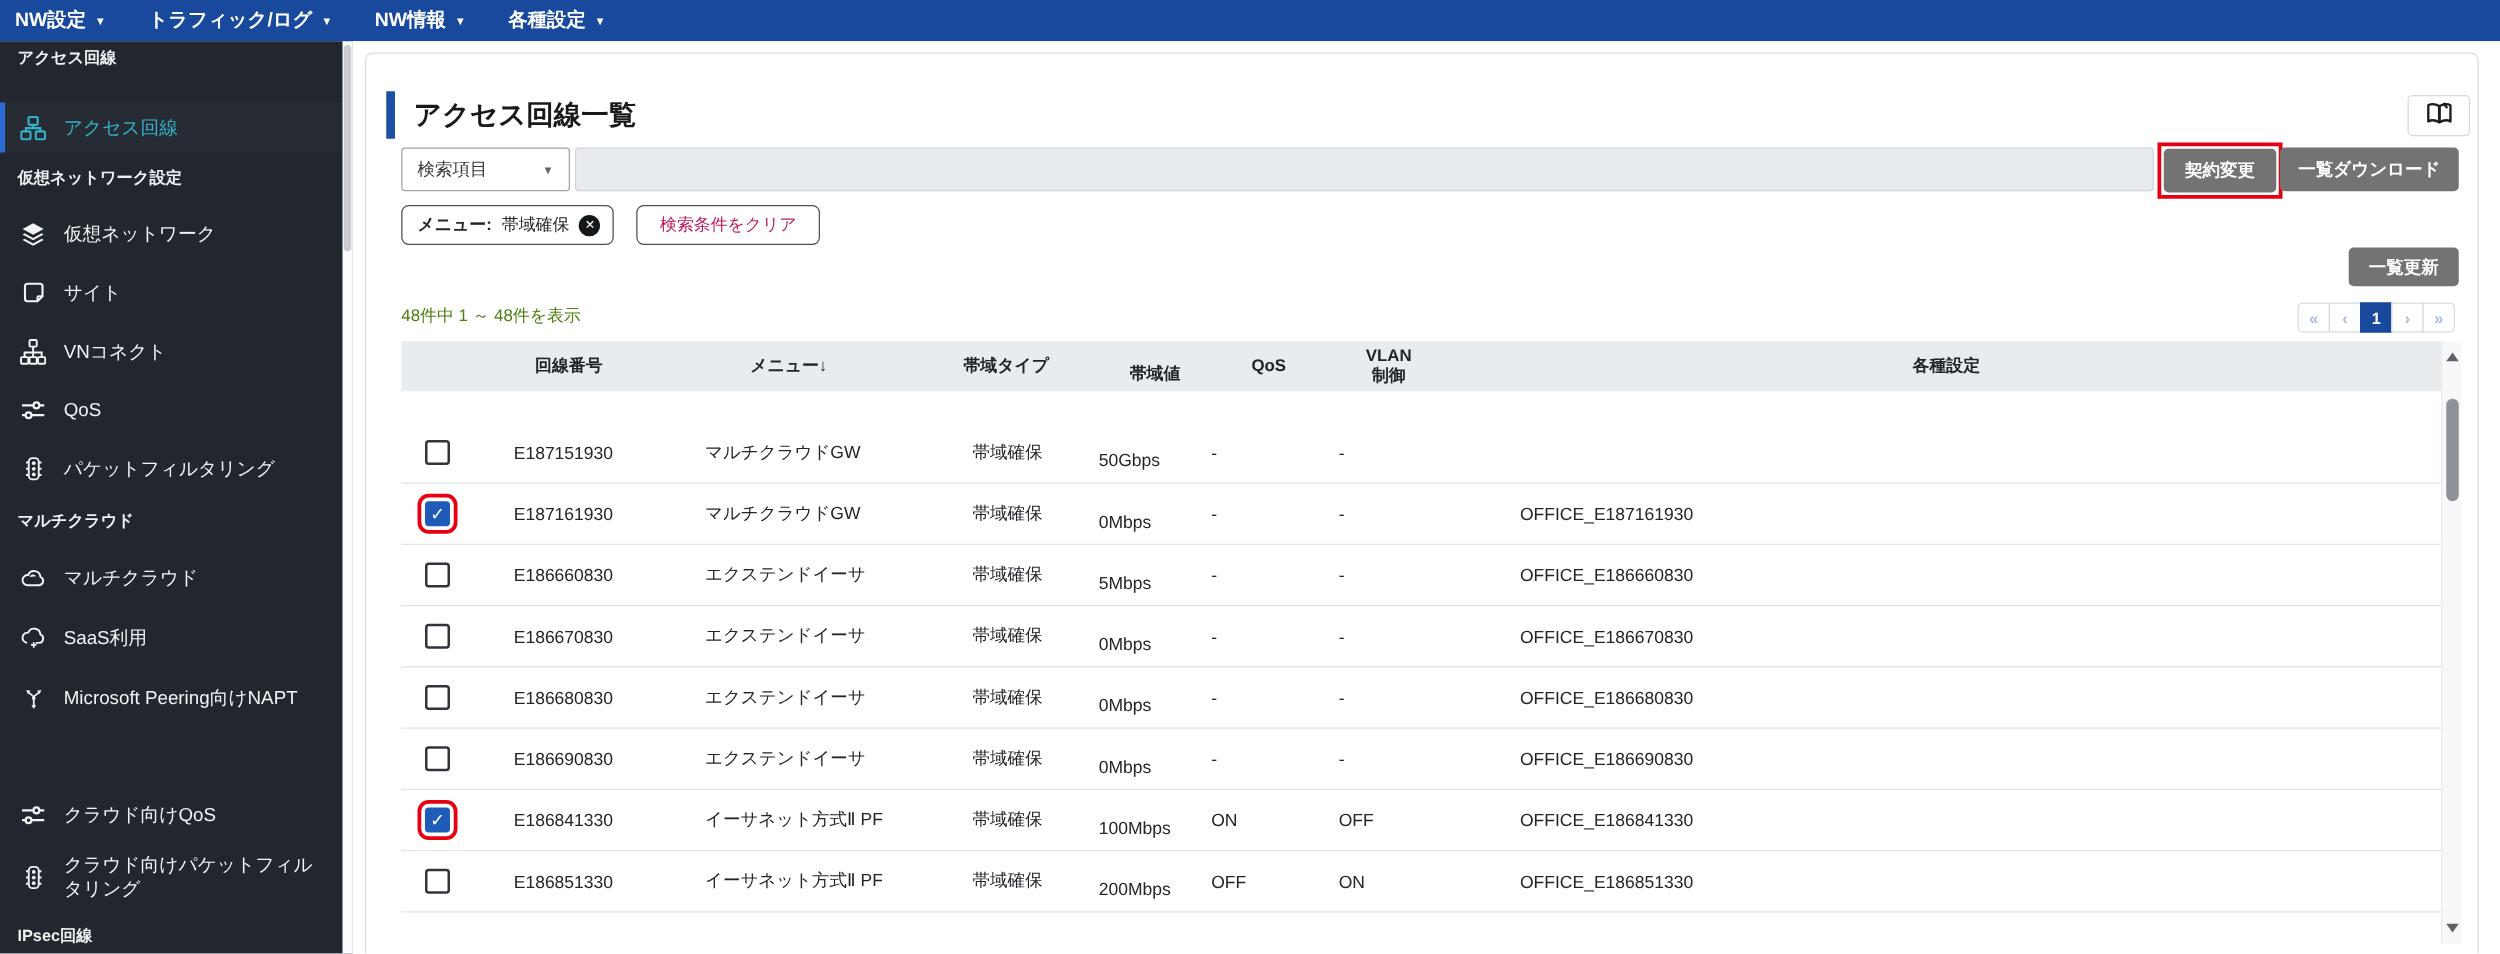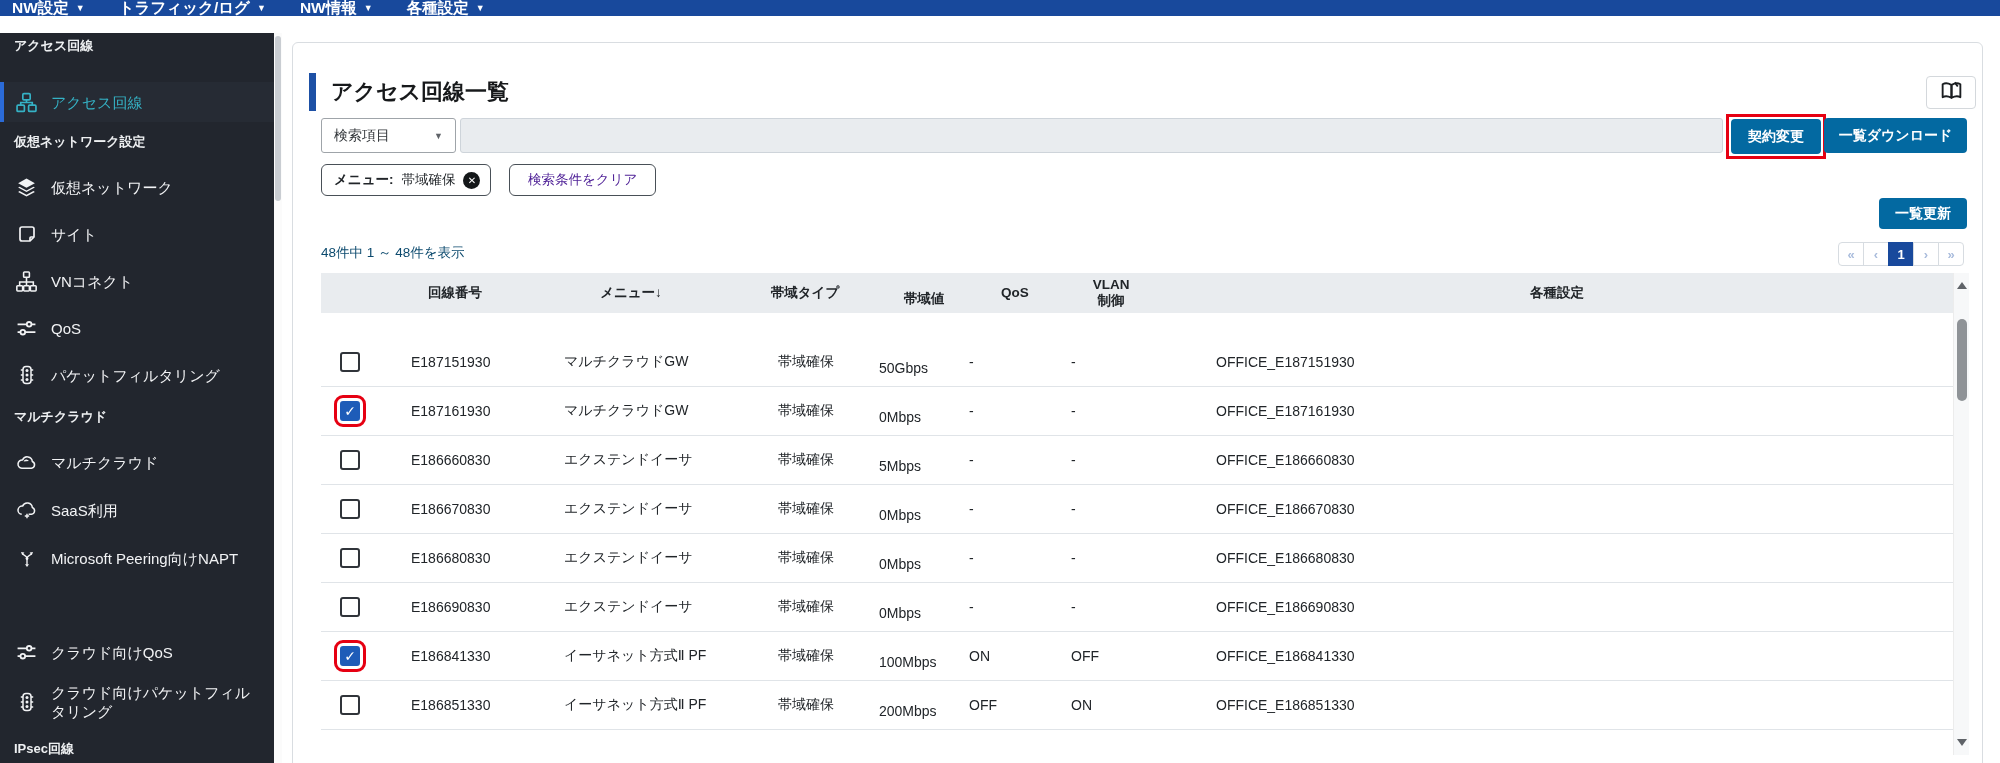--- a/index.html
+++ b/index.html
@@ -1,21 +1,21 @@
 <!DOCTYPE html>
 <html><head>
 <meta charset="utf-8">
 <style>
   * { margin:0; padding:0; box-sizing:border-box; }
   body { background:#fff; }
   .screen { position:relative; width:2000px; height:763px; overflow:hidden;
             background:#fff; font-family:"Liberation Sans","DejaVu Sans",sans-serif; color:#212529; }
 
   
-  .topnav { position:absolute; left:0; top:0; width:2000px; height:16px;
+  .topnav { position:absolute; left:0; top:0; width:2000px; height:33px;
             background:#18499c; display:flex; align-items:center; padding-left:12px;text-align:center; }
   .nav-item { color:#fff; font-weight:bold; font-size:15.5px; padding:0 17px;
               height:33px; display:flex; align-items:center; gap:7px; cursor:pointer; white-space:nowrap; }
   .nav-item:first-child { padding-left:0; }
   .nav-caret { font-size:9px; color:#fff; }
 
   
   .sidebar { position:absolute; left:0; top:33px; width:282px; height:730px; background:#22262e; }
   .side-scroll { position:absolute; right:0; top:0; bottom:0; width:8px; background:#fbfbfb; }
   .side-scroll .sthumb { position:absolute; left:1px; top:3px; width:6px; height:165px;
@@ -40,39 +40,39 @@
   .manual-btn { position:absolute; left:1633px; top:33px; width:50px; height:33px; background:#fff;
                 border:1px solid #d4d8dc; border-radius:4px; display:flex; align-items:center; justify-content:center; cursor:pointer; }
 
   .search-select { position:absolute; left:28px; top:75px; width:135px; height:35px; background:#fff;
                    border:1px solid #9fa4a9; border-radius:3px; display:flex; align-items:center;
                    justify-content:space-between; padding:0 12px; font-size:14px; color:#33373b; cursor:pointer; }
   .select-caret { font-size:9px; color:#5f6368; }
   .search-input { position:absolute; left:167px; top:75px; width:1263px; height:35px;
                   background:#e9ecef; border:1px solid #ced4da; border-radius:3px; }
 
-  .btn-primary { background:#0369a1; color:#fff; font-weight:bold; font-size:14px; border:none;
+  .btn-primary { background:#737373; color:#fff; font-weight:bold; font-size:14px; border:none;
                  border-radius:4px; cursor:pointer; display:flex; align-items:center; justify-content:center;
                  font-family:inherit; white-space:nowrap; }
   .annotate-contract { position:absolute; left:1433px; top:71px; border:3px solid #e60012; padding:2px; }
   .contract-btn { width:90px; height:35px; }
   .download-btn { position:absolute; left:1531px; top:75px; width:143px; height:35px; }
   .refresh-btn { position:absolute; left:1586px; top:155px; width:88px; height:31px; }
 
   .filter-chip { position:absolute; left:28px; top:121px; height:32px; background:#fff;
                  border:1px solid #495057; border-radius:6px; display:flex; align-items:center;
                  padding:0 10px 0 12px; gap:8px; font-size:13.5px; cursor:default; }
   .chip-label { font-weight:bold; }
   .chip-close { width:17px; height:17px; border-radius:50%; background:#141719; color:#fff;
                 font-size:10px; display:flex; align-items:center; justify-content:center; cursor:pointer; }
   .clear-btn { position:absolute; left:216px; top:121px; height:32px; padding:0 18px; background:#fff;
-               border:1px solid #495057; border-radius:6px; font-size:13.5px; color:#4c1d95;
+               border:1px solid #495057; border-radius:6px; font-size:13.5px; color:#be185d;
                display:flex; align-items:center; cursor:pointer; font-family:inherit; }
 
-  .results-summary { position:absolute; left:28px; top:201px; font-size:13.5px; color:#0c4a6e; }
+  .results-summary { position:absolute; left:28px; top:201px; font-size:13.5px; color:#4d7c0f; }
 
   .pagination { position:absolute; left:1545px; top:199px; display:flex; }
   .page-cell { width:26px; height:24px; border:1px solid #d7dce1; margin-left:-1px; background:#fff;
                display:flex; align-items:center; justify-content:center; font-size:13px;
                color:#a9bcdc; font-weight:bold; cursor:pointer; }
   .page-cell:first-child { border-radius:4px 0 0 4px; margin-left:0; }
   .page-cell:last-child { border-radius:0 4px 4px 0; }
   .page-cell.active { background:#18499c; border-color:#18499c; color:#fff; }
 
   
@@ -344,21 +344,20 @@
         <div class="trow">
           <div class="td c1">
               <span class="cb"></span>
             </div>
           <div class="td c2">E187151930</div>
           <div class="td c3">マルチクラウドGW</div>
           <div class="td c4">帯域確保</div>
           <div class="td c5">50Gbps</div>
           <div class="td c6">-</div>
           <div class="td c7">-</div>
-          <div class="td c8">OFFICE_E187151930</div>
         </div>
 
         <div class="trow">
           <div class="td c1">
               <span class="cb checked hl"></span>
             </div>
           <div class="td c2">E187161930</div>
           <div class="td c3">マルチクラウドGW</div>
           <div class="td c4">帯域確保</div>
           <div class="td c5">0Mbps</div>

